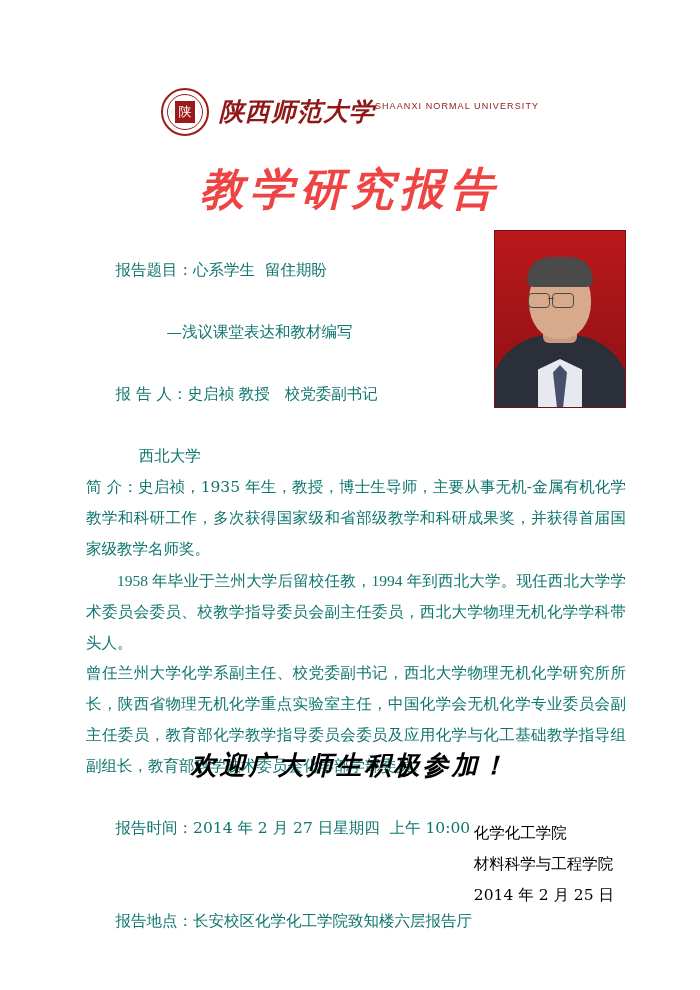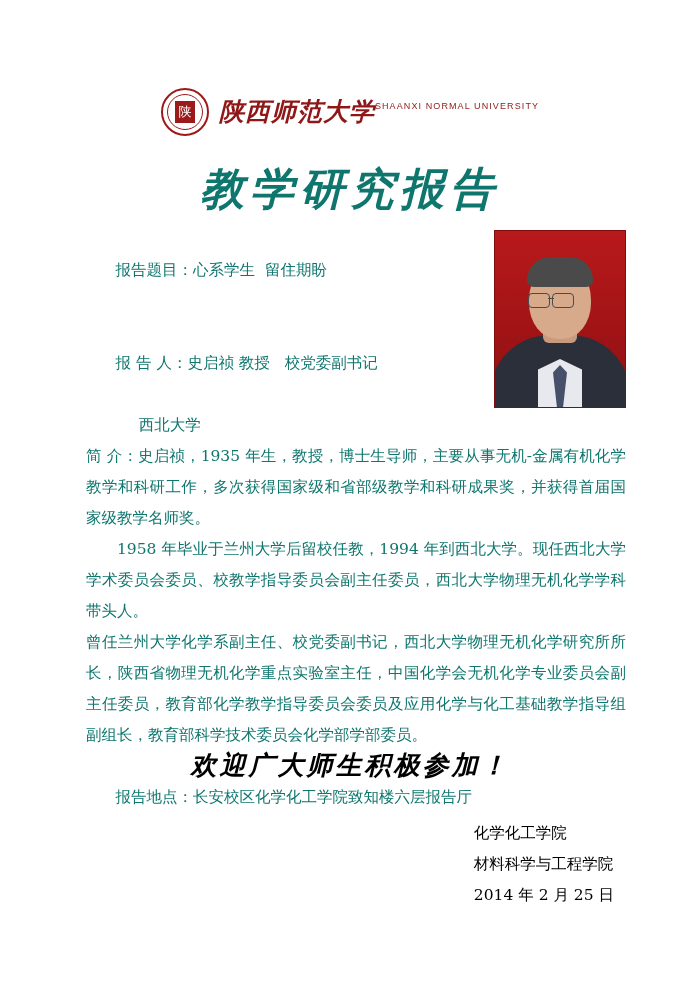--- a/index.html
+++ b/index.html
@@ -92,42 +92,42 @@
     position: absolute;
     top: 160px;
     left: 0;
     width: 700px;
     text-align: center;
     font-family: "DejaVu Serif", "Liberation Serif", serif;
     font-size: 44px;
     font-weight: bold;
     font-style: italic;
     letter-spacing: 6px;
-    color: #0f766e;
+    color: #ef4444;
   }
 
   
   .body-area {
     position: absolute;
     top: 224px;
     left: 86px;
     width: 540px;
     font-family: "DejaVu Serif", "Liberation Serif", serif;
     font-size: 15.5px;
     line-height: 31px;
     color: #0f766e;
   }
   .line { white-space: pre-wrap; }
   .indent-1 { text-indent: 5.2em; }
   .indent-2 { text-indent: 3.4em; }
   .para {
     text-align: justify;
     text-justify: inter-ideograph;
   }
-  .para-indent { text-indent: 2em; }
+  .para-indent { text-indent: 2em; font-family: Liberation Serif, serif; }
 
   
   .photo {
     float: right;
     width: 132px;
     height: 178px;
     margin: 6px 0 4px 12px;
     background: linear-gradient(180deg, #b9191b 0%, #8d1012 100%);
     position: relative;
     overflow: hidden;
@@ -270,35 +270,39 @@
       <div class="hair"></div>
       <div class="glass-l"></div>
       <div class="glass-r"></div>
       <div class="bridge"></div>
     </div>
 
     <div class="line">
       <span>报告题目：</span><span>心系学生  留住期盼</span>
     </div>
 
+    <div class="line indent-1">—浅议课堂表达和教材编写</div>
 
     <div class="line">
       <span>报 告 人：</span><span>史启祯 教授   校党委副书记</span>
     </div>
 
     <div class="line indent-2">西北大学</div>
 
     <div class="para">
       <span>简      介：</span><span>史启祯，1935 年生，教授，博士生导师，主要从事无机-金属有机化学教学和科研工作，多次获得国家级和省部级教学和科研成果奖，并获得首届国家级教学名师奖。</span>
     </div>
 
     <div class="para para-indent">1958 年毕业于兰州大学后留校任教，1994 年到西北大学。现任西北大学学术委员会委员、校教学指导委员会副主任委员，西北大学物理无机化学学科带头人。</div>
 
     <div class="para">曾任兰州大学化学系副主任、校党委副书记，西北大学物理无机化学研究所所长，陕西省物理无机化学重点实验室主任，中国化学会无机化学专业委员会副主任委员，教育部化学教学指导委员会委员及应用化学与化工基础教学指导组副组长，教育部科学技术委员会化学部学部委员。</div>
 
+    <div class="line">
+      <span>报告时间：</span><span>2014 年 2 月 27 日星期四  上午 10:00</span>
+    </div>
 
     <div class="line">
       <span>报告地点：</span><span>长安校区化学化工学院致知楼六层报告厅</span>
     </div>
 
   </div>
 
   <div class="welcome">欢迎广大师生积极参加！</div>
 
   <div class="signature">

